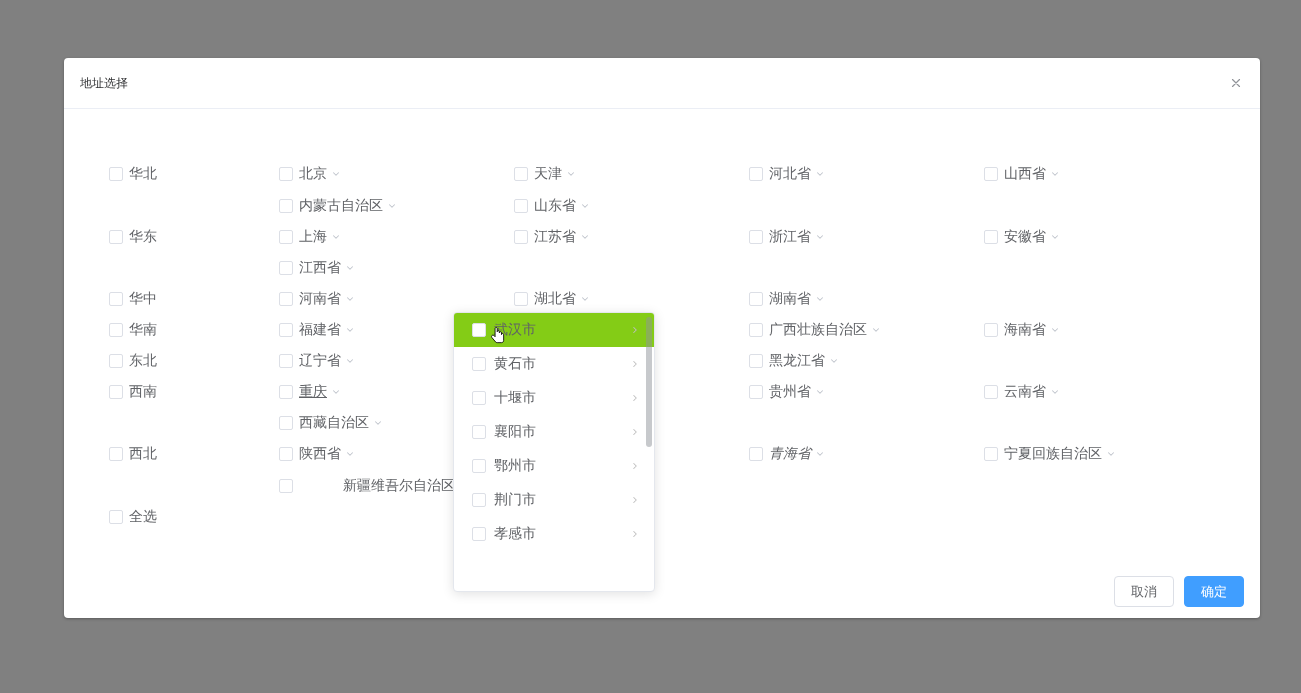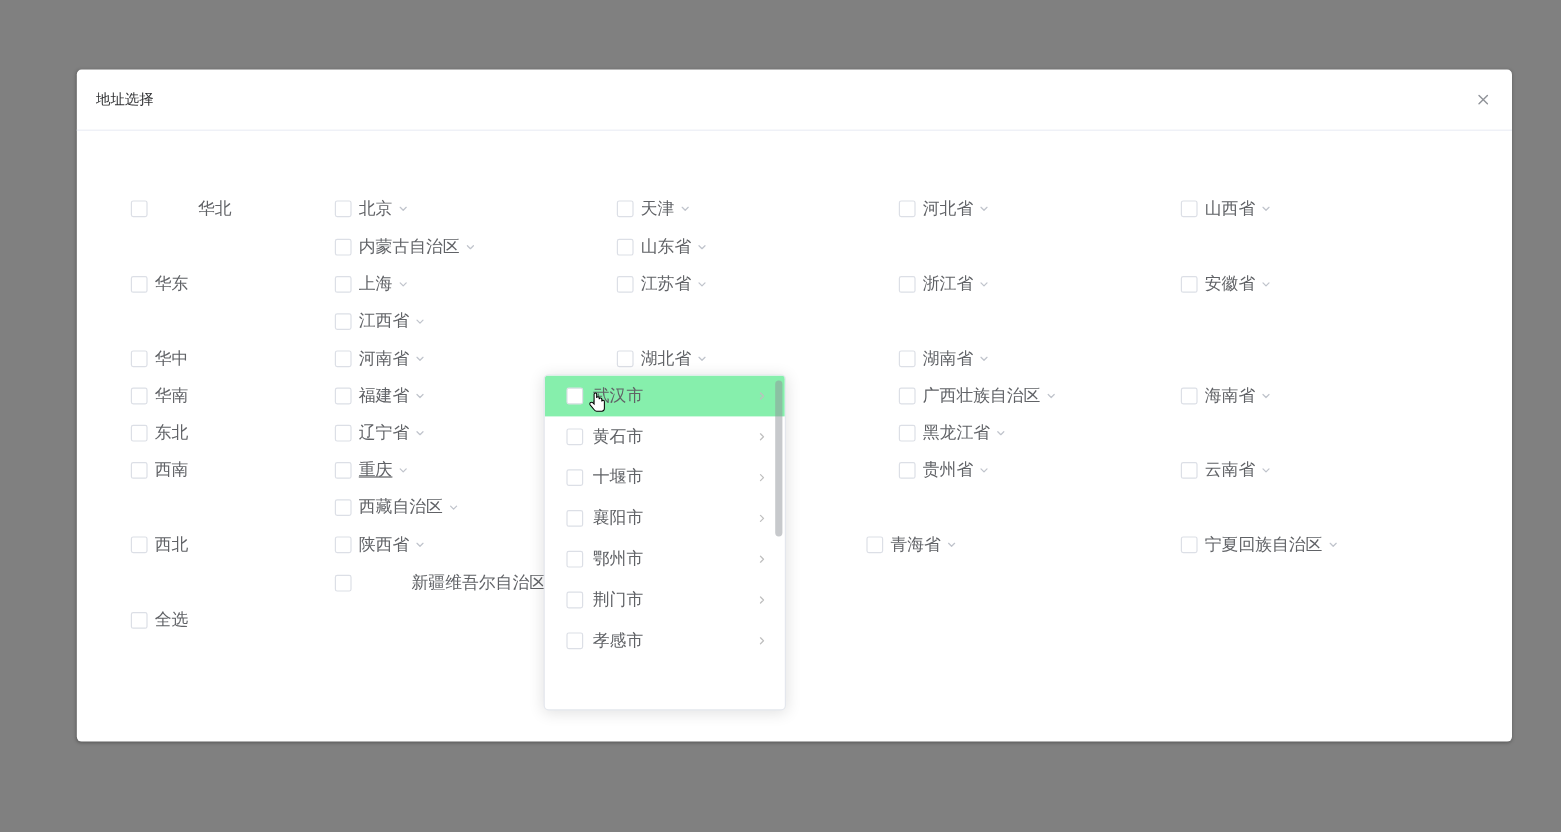--- a/index.html
+++ b/index.html
@@ -129,21 +129,21 @@
   }
   .pop-item {
     height: 34px;
     display: flex;
     align-items: center;
     padding: 0 14px 0 18px;
     cursor: pointer;
     position: relative;
   }
   .pop-item.hover {
-    background: #86efac;
+    background: #84cc16;
   }
   .pop-item .checkbox { margin-right: 8px; }
   .pop-item .label { flex: 1; color: #606266; }
   .pop-item .arrow {
     color: #bfbfbf;
     display: inline-flex;
   }
   .pop-item .arrow svg { width: 10px; height: 10px; }
   .scrollbar-track {
     position: absolute;
@@ -179,21 +179,21 @@
     <span class="close-btn">
       <svg viewBox="0 0 24 24">
           <path d="M18 6L6 18M6 6l12 12" stroke="currentColor" stroke-width="2" fill="none" stroke-linecap="round"></path>
         </svg>
     </span>
   </div>
 
   <div class="modal-body">
     <div class="grid">
 
-      <div class="cell" style="left:25px; top:25px;gap:36px;">
+      <div class="cell" style="left:25px; top:25px;">
         <span class="checkbox"></span>
         <span class="label">华北</span>
       </div>
       <div class="cell" style="left:195px; top:25px;">
         <span class="checkbox"></span>
         <span class="label">北京</span>
         <span class="chevron">
             <svg viewBox="0 0 24 24">
               <path d="M6 9l6 6 6-6" stroke="currentColor" stroke-width="2.5" fill="none" stroke-linecap="round" stroke-linejoin="round"></path>
             </svg>
@@ -430,21 +430,21 @@
       </div>
       <div class="cell" style="left:195px; top:305px;">
         <span class="checkbox"></span>
         <span class="label">陕西省</span>
         <span class="chevron">
             <svg viewBox="0 0 24 24">
               <path d="M6 9l6 6 6-6" stroke="currentColor" stroke-width="2.5" fill="none" stroke-linecap="round" stroke-linejoin="round"></path>
             </svg>
           </span>
       </div>
-      <div class="cell" style="left:638px; top:305px;">
+      <div class="cell" style="left:665px; top:305px;font-style:italic;">
         <span class="checkbox"></span>
         <span class="label">青海省</span>
         <span class="chevron">
             <svg viewBox="0 0 24 24">
               <path d="M6 9l6 6 6-6" stroke="currentColor" stroke-width="2.5" fill="none" stroke-linecap="round" stroke-linejoin="round"></path>
             </svg>
           </span>
       </div>
       <div class="cell" style="left:900px; top:305px;">
         <span class="checkbox"></span>
@@ -466,20 +466,24 @@
       </div>
 
       <div class="cell" style="left:25px; top:368px;">
         <span class="checkbox"></span>
         <span class="label">全选</span>
       </div>
 
     </div>
   </div>
 
+  <div class="modal-footer">
+    <button class="btn">取消</button>
+    <button class="btn btn-primary">确定</button>
+  </div>
 </div>
 
 <div class="popover">
   <div class="popover-inner">
     <div class="pop-item hover">
       <span class="checkbox"></span>
       <span class="label">武汉市</span>
       <span class="arrow">
           <svg viewBox="0 0 24 24">
             <path d="M9 6l6 6-6 6" stroke="currentColor" stroke-width="2.5" fill="none" stroke-linecap="round" stroke-linejoin="round"></path>

